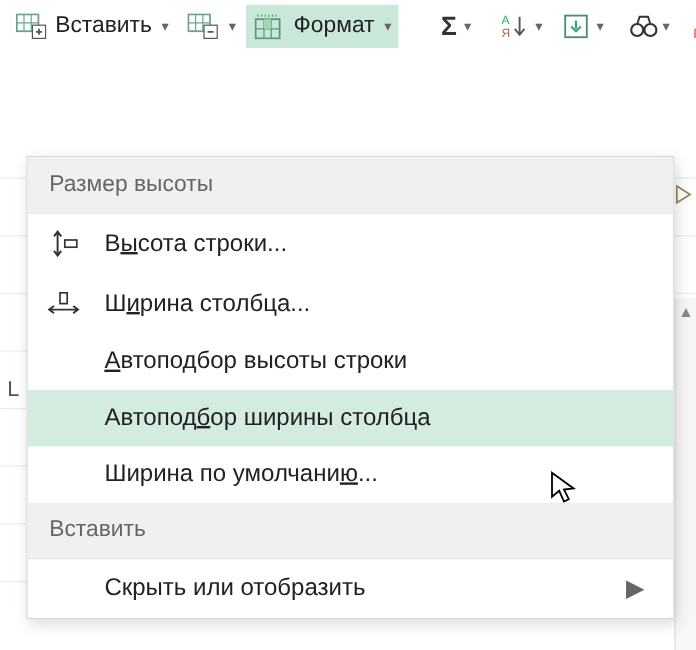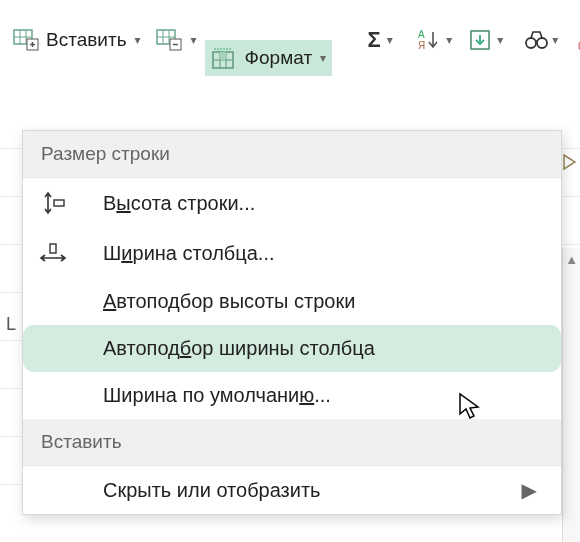--- a/index.html
+++ b/index.html
@@ -27,21 +27,21 @@
   }
   .toolbar-btn {
     display: flex;
     align-items: center;
     gap: 6px;
     padding: 3px 6px;
     border-radius: 0;
     cursor: pointer;
     min-height: 36px;
   }
-  .toolbar-btn.active { background: #c9e8d9; margin-top: 36px; }
+  .toolbar-btn.active { background: #c9e8d9; }
   .toolbar-btn .icon-slot {
     width: 28px;
     height: 26px;
     display: flex;
     align-items: center;
     justify-content: center;
     flex-shrink: 0;
   }
   .toolbar-btn .label {
     font-size: 19px;
@@ -98,25 +98,24 @@
     color: #666;
     border-bottom: 1px solid #e6e6e6;
   }
   .menu-item {
     display: flex;
     align-items: center;
     padding: 12px 8px 12px 8px;
     font-size: 20px;
     color: #222;
     cursor: pointer;
-    gap: 28px;
+    gap: 12px;
   }
   .menu-item.hover {
     background: #d4ece0;
-    border-radius: 11px;
   }
   .menu-item .item-icon-slot {
     width: 44px;
     display: flex;
     justify-content: center;
     flex-shrink: 0;
   }
   .menu-item .item-text {
     flex: 1;
   }
@@ -287,21 +286,21 @@
         <svg width="22" height="22">
             <path d="M4 14 L12 6 L18 12 L10 20 L4 20 Z" fill="#e9a0b3" stroke="#c76" stroke-width="1"></path>
           </svg>
         <span class="dd-arrow">▾</span>
       </div>
     </div>
   </div>
 </div>
 
 <div class="dropdown-menu">
-  <div class="menu-section-header">Размер строки</div>
+  <div class="menu-section-header">Размер высоты</div>
 
   <div class="menu-item">
     <span class="item-icon-slot">
       <svg width="26" height="26">
           <path d="M8 4 L8 22 M5 7 L8 3 L11 7 M5 19 L8 23 L11 19" stroke="#333" fill="none" stroke-width="1.6"></path>
           <rect x="14" y="10" width="10" height="6" fill="none" stroke="#333" stroke-width="1.4"></rect>
         </svg>
     </span>
     <span class="item-text">В<u>ы</u>сота строки...</span>
   </div>

